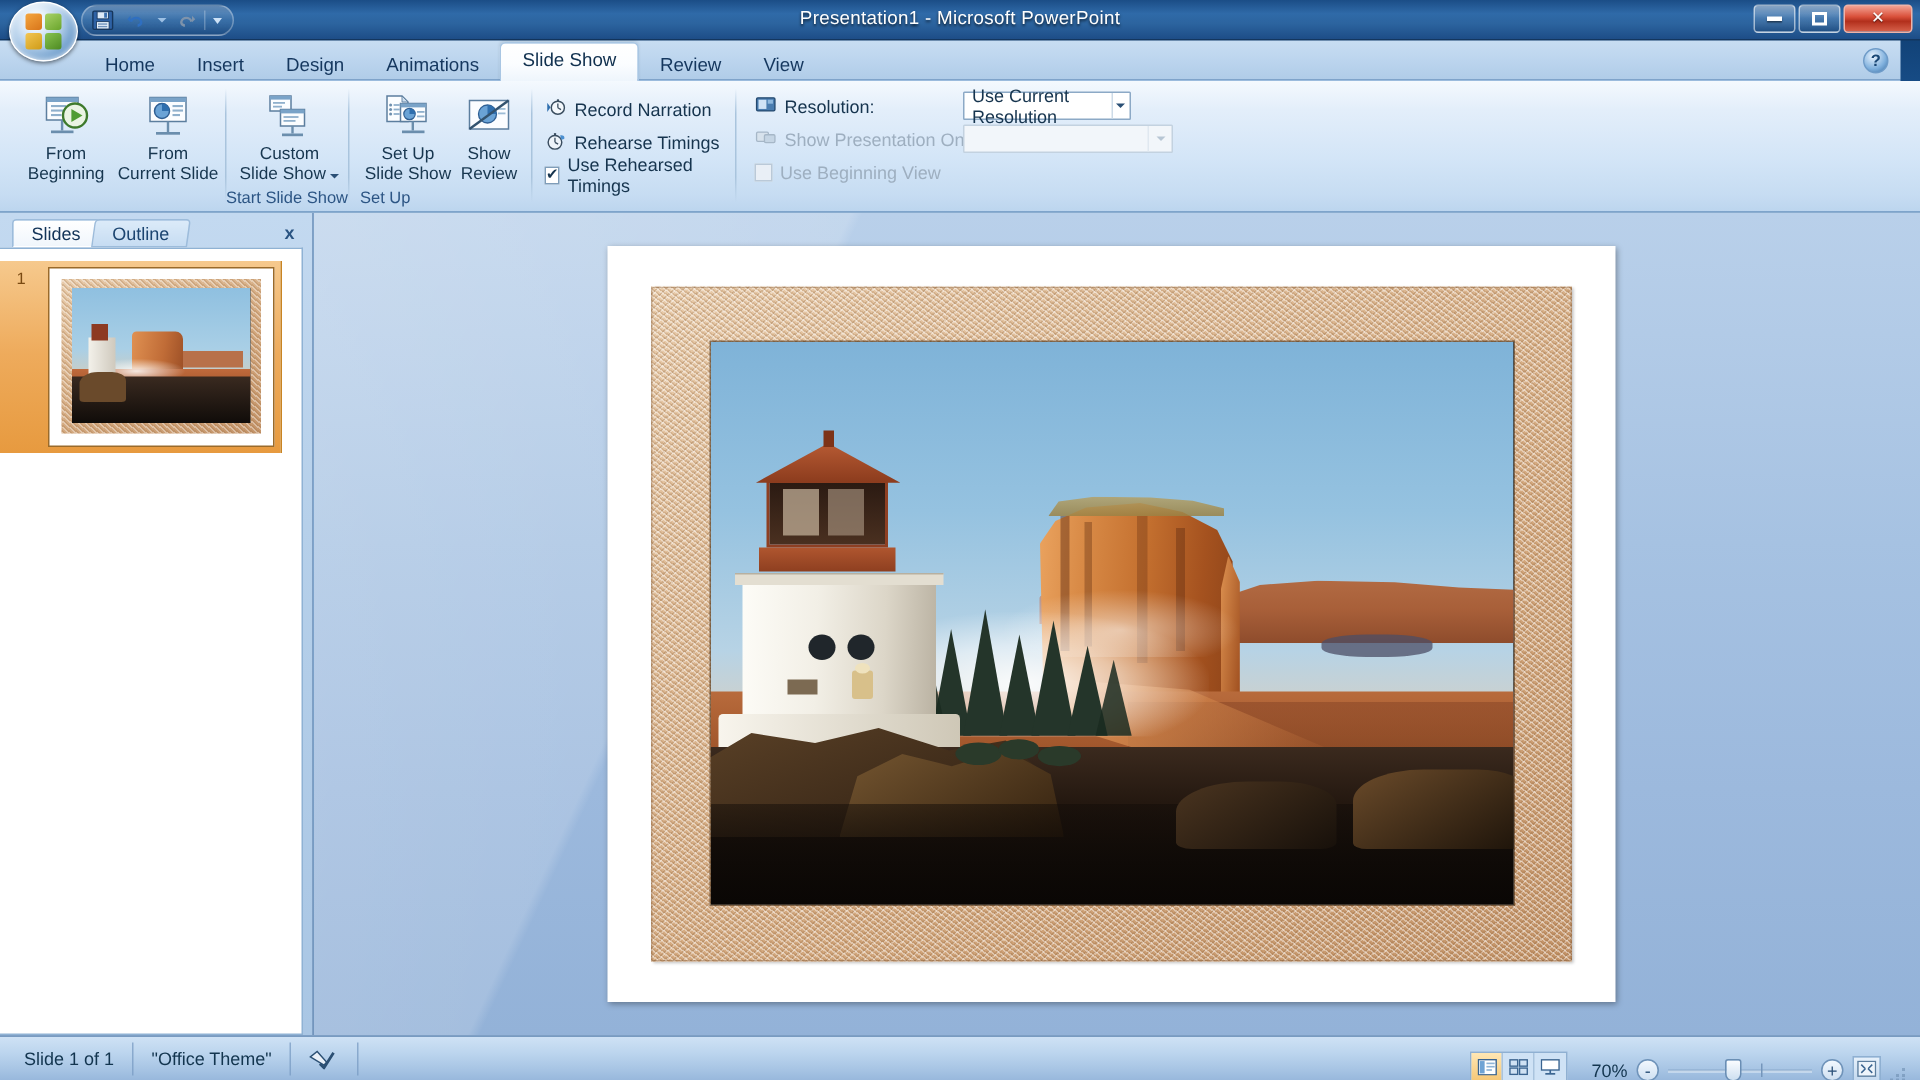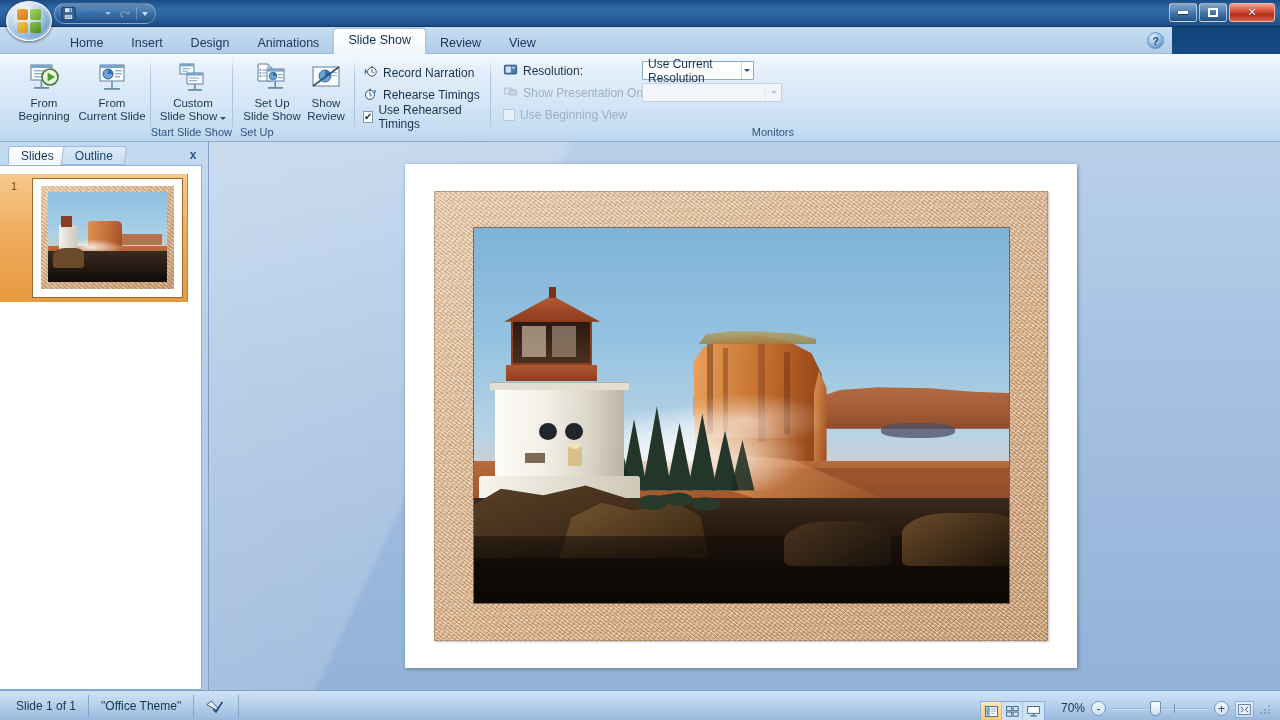--- a/index.html
+++ b/index.html
@@ -62,21 +62,21 @@
   .wbtn.close {
     width: 46px;
     background: linear-gradient(180deg,#f3a192 0%,#d9503a 42%,#b22f1c 60%,#d6604a 100%);
     border-color: #efb3a8;
   }
   .wbtn .minglyph { width: 10px; height: 3px; background:#fff; box-shadow:0 1px 1px rgba(0,0,0,.5); }
   .wbtn .maxglyph { width: 10px; height: 9px; border: 2px solid #fff; }
 
   
   .tabstrip {
-    position: absolute; left: 0; top: 27px; width: 1172px; height: 27px;
+    position: absolute; left: 0; top: 27px; width: 1267px; height: 27px;
     background: linear-gradient(180deg,#c8ddf2 0%,#bcd5ee 50%,#b0cce8 100%);
     border-bottom: 1px solid #9bbbdd;
   }
   .tabs { position: absolute; left: 56px; top: 4px; display: flex; align-items: flex-end; height: 23px; }
   .tab {
     padding: 3px 14px 5px 14px; font-size: 12.5px; color: #15375e; line-height: 15px;
     border-radius: 4px 4px 0 0; position: relative; top: 2px;
   }
   .tab.active {
     background: linear-gradient(180deg,#ffffff 0%,#fbfdff 55%,#eef5fc 100%);
@@ -223,21 +223,21 @@
   .statusbar {
     position: absolute; left: 0; bottom: 0; width: 1280px; height: 30px;
     background: linear-gradient(180deg,#cfe2f5 0%,#bcd5ee 38%,#a9c6e5 72%,#98b8dc 100%);
     border-top: 1px solid #7fa0c5;
     display: flex; align-items: center;
   }
   .sb-cell {
     height: 22px; display: flex; align-items: center; padding: 0 12px;
     font-size: 12px; color: #13354f; border-right: 1px solid rgba(120,155,195,.75);
   }
-  .sb-right { margin-left: auto; display: flex; align-items: flex-start; gap: 6px; padding-right: 8px; margin-top: 11px; }
+  .sb-right { margin-left: auto; display: flex; align-items: flex-end; gap: 6px; padding-right: 8px; margin-top: 11px; }
   .viewbtns { display: flex; border: 1px solid #8fb0d2; background: #cfe2f5; }
   .vbtn { width: 21px; height: 18px; display: flex; align-items: center; justify-content: center;
           border-right: 1px solid #a9c3dd; }
   .vbtn:last-child { border-right: none; }
   .vbtn.active { background: linear-gradient(180deg,#ffe7b4,#f6c878); }
   .zoomtxt { font-size: 12px; color: #13354f; min-width: 34px; text-align: right; }
   .zcirc { width: 15px; height: 15px; border-radius: 50%; border: 1px solid #6f93b9;
            background: linear-gradient(180deg,#f2f8fe,#cfe0f1);
            display:flex; align-items:center; justify-content:center; font-size: 12px; color:#2a5078; line-height: 12px;}
   .ztrack { position: relative; width: 96px; height: 15px; display: flex; align-items: center; }
@@ -249,20 +249,21 @@
   .fitbtn { width: 19px; height: 17px; border: 1px solid #8fb0d2;
             background: linear-gradient(180deg,#e7f1fb,#c4d9ef); display:flex; align-items:center; justify-content:center;}
   .grip { width: 12px; height: 12px; opacity: .6; }
 </style>
 </head>
 <body>
 
 <div id="app">
 
   <div class="titlebar">
+    <div class="titlebar-text">Presentation1 - Microsoft PowerPoint</div>
 
     <div class="qat">
       <div class="qat-btn">
         <svg width="15" height="15" viewBox="0 0 16 16">
           <rect x="1" y="1.5" width="14" height="13" rx="1" fill="#2e62a5" stroke="#16365c"></rect>
           <rect x="4" y="2" width="8" height="5" fill="#dce9f7" stroke="#16365c" stroke-width=".6"></rect>
           <rect x="9" y="2.6" width="2" height="3.6" fill="#3a6fae"></rect>
           <rect x="3.5" y="9" width="9" height="5.2" fill="#e9f2fb" stroke="#16365c" stroke-width=".6"></rect>
           <rect x="4.6" y="10.2" width="6.6" height="1" fill="#6f93bd"></rect>
           <rect x="4.6" y="12" width="6.6" height="1" fill="#6f93bd"></rect>
@@ -511,21 +512,20 @@
           <span class="arrow" style="border-left-color:#e0e8f0">
               <span class="caret sm dis"></span>
             </span>
         </div>
 
         <div class="smallitem disabled" style="left:6px;top:50px;">
           <span class="chk disabled"></span>
           <span>Use Beginning View</span>
         </div>
       </div>
-      <div class="glabel">Monitors</div>
     </div>
   </div>
 
   <div class="leftpane">
     <div class="pane-tabs">
       <div class="ptab active" style="left:8px;">
         <span>Slides</span>
       </div>
       <div class="ptab inactive" style="left:62px;">
         <span>Outline</span>

